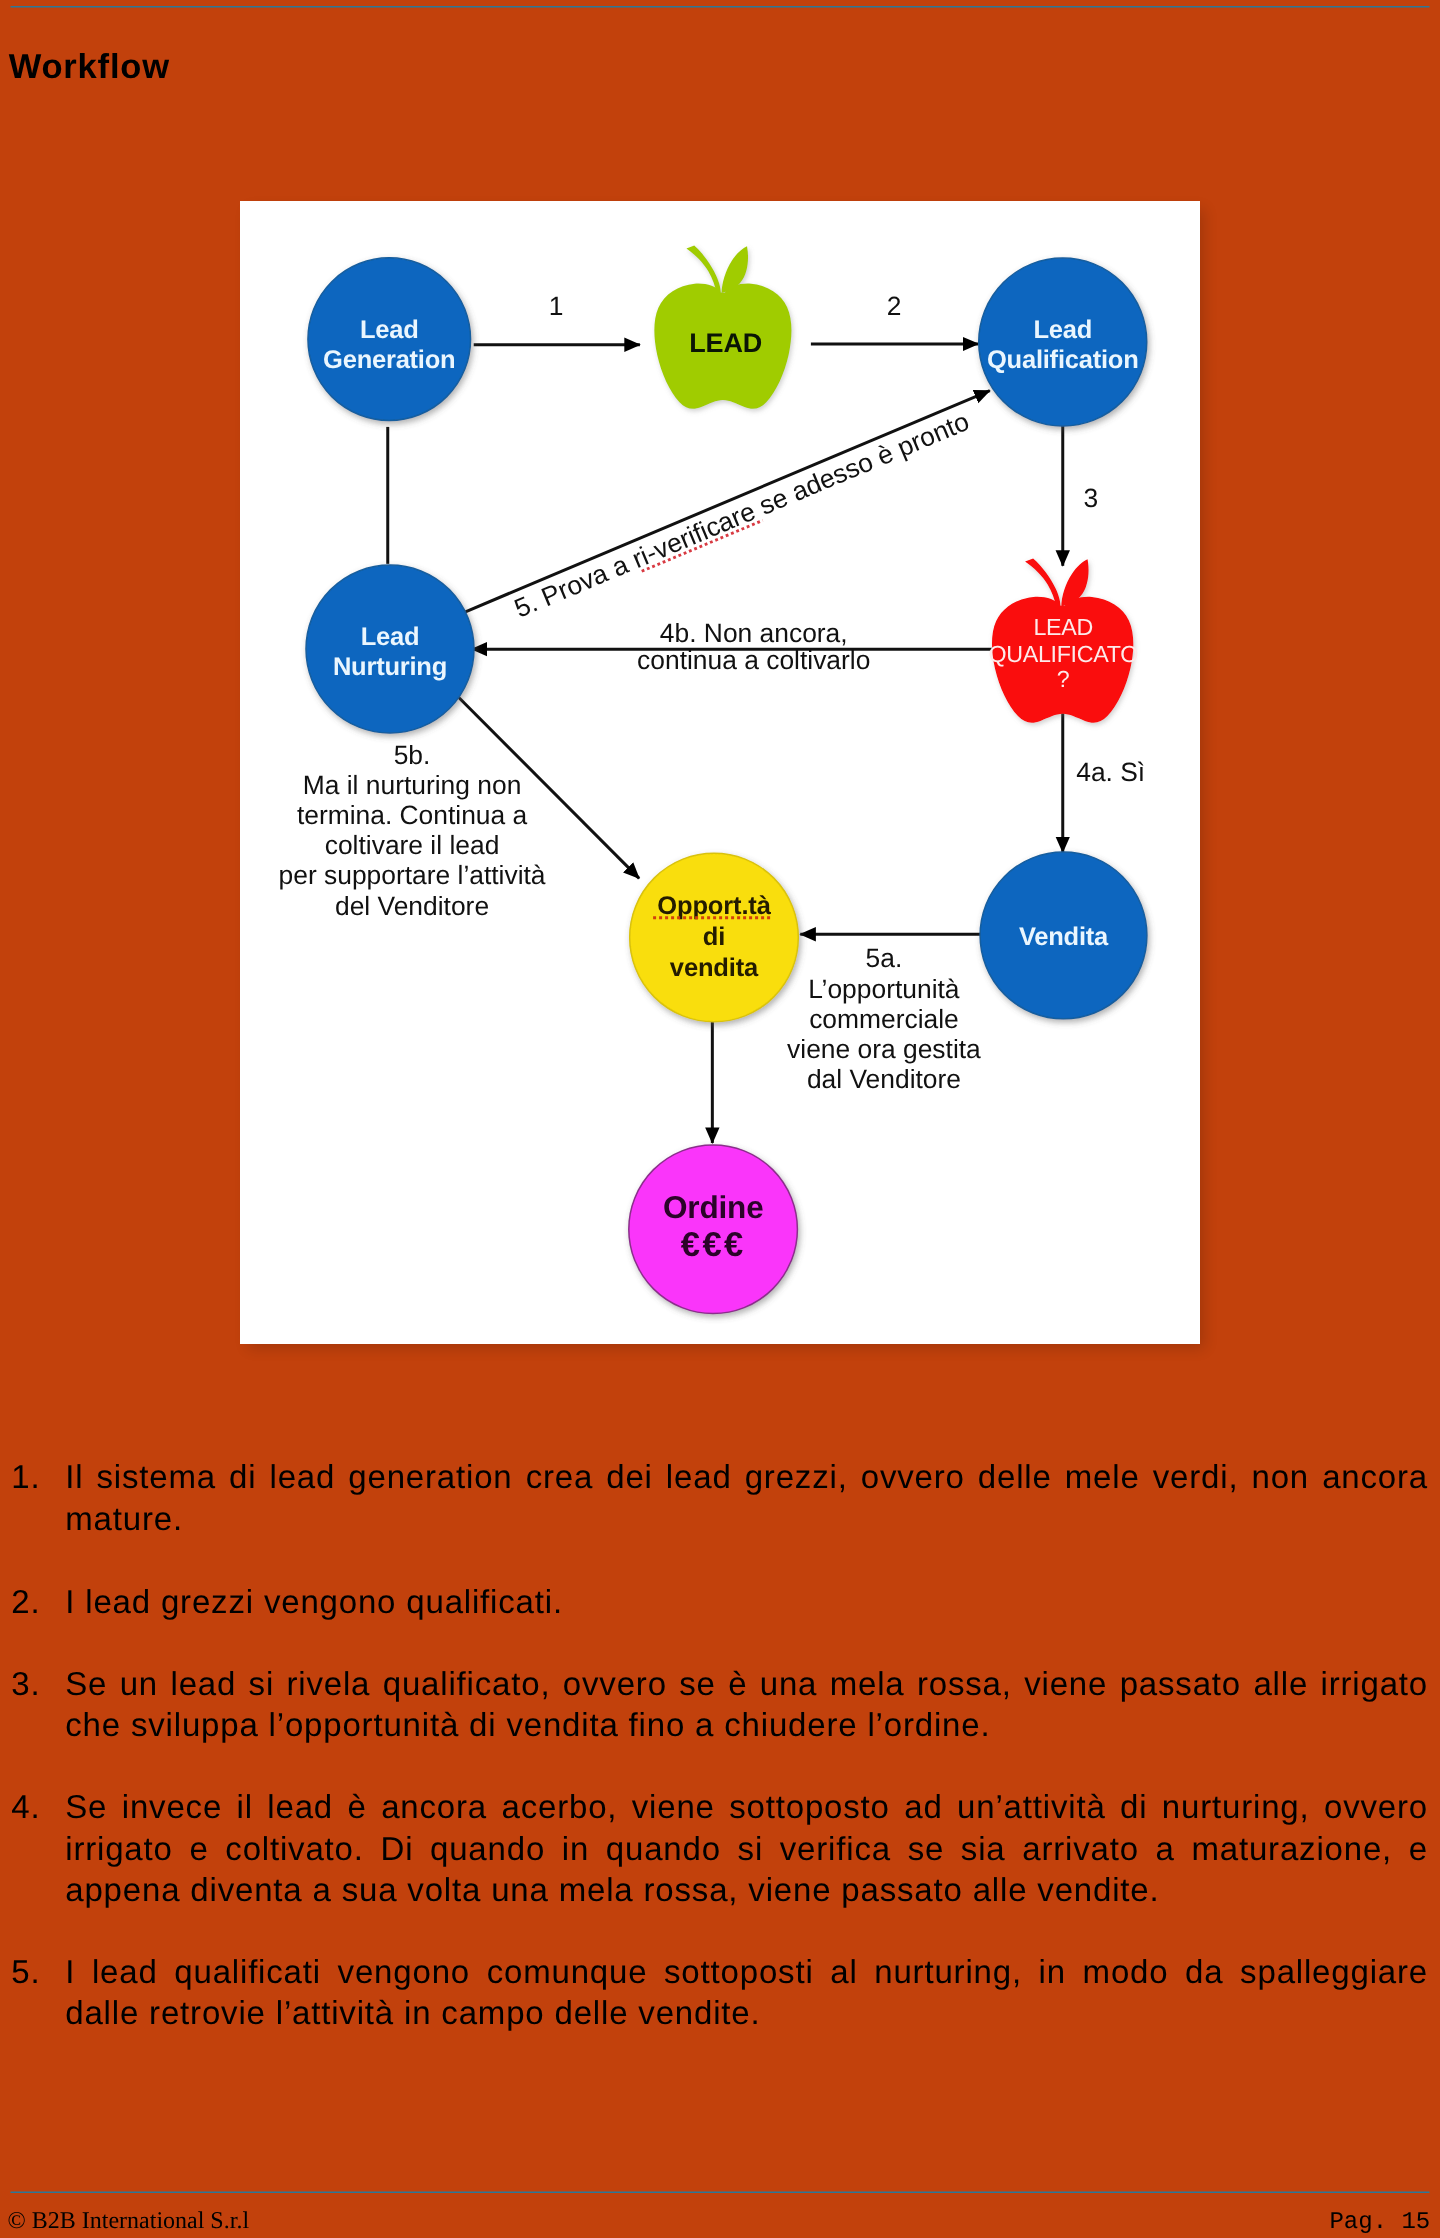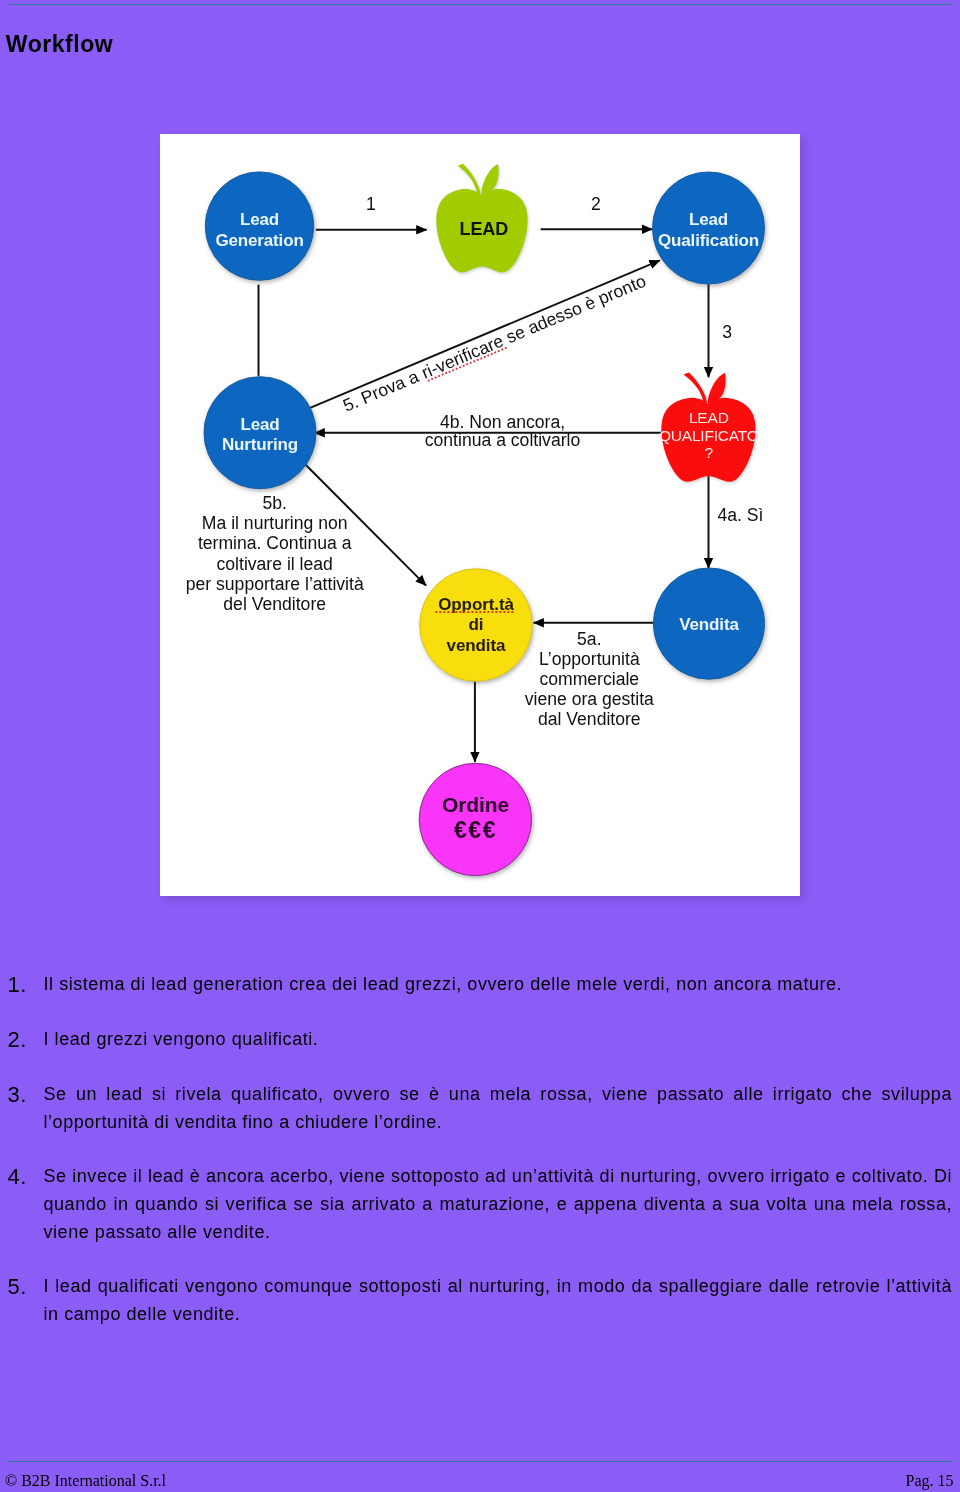--- a/index.html
+++ b/index.html
@@ -1,18 +1,18 @@
 <!DOCTYPE html>
 <html><head>
 <meta charset="utf-8">
 <title>Workflow</title>
 <style>
   html,body{margin:0;padding:0;background:#fff;}
   body{width:960px;height:1492px;font-family:"Liberation Sans",sans-serif;color:#000;overflow:hidden;}
-  .page{position:relative;width:960px;height:1492px;background:#8b5cf6;}
+  .page{position:relative;width:960px;height:1492px;background:#c2410c;}
 
   .rule{position:absolute;left:7px;width:946px;height:0;border-top:1.6px solid #2c7898;}
   .rule-top{top:4px;}
   .rule-bot{top:1461px;}
 
   .title{position:absolute;left:5.8px;top:29.6px;margin:0;font-size:23px;line-height:28px;
          font-weight:bold;letter-spacing:0.55px;white-space:nowrap;}
   .intro{position:absolute;left:5.9px;top:83.8px;font-size:23px;line-height:28px;
          letter-spacing:0.28px;white-space:nowrap;}
 
@@ -30,30 +30,30 @@
   .dsvg .mlab2{font-size:23px;letter-spacing:1.6px;}
   .dsvg .elab{font-size:17.6px;fill:#111;text-anchor:middle;letter-spacing:0px;}
   #apple path{fill:currentColor;}
   .apple-green{color:#a0cc06;}
   .apple-red{color:#fa0a0a;}
 
   
   .olist{position:absolute;left:0;top:971.4px;width:960px;margin:0;padding:0;list-style:none;}
   .li{position:relative;margin:0 0 27.2px 0;padding:0;height:auto;}
   .li .num{position:absolute;left:7.5px;top:0;font-size:22px;line-height:27.6px;letter-spacing:0.55px;}
-  .li .txt{display:block;margin-left:43.5px;font-size:18px;line-height:27.6px;letter-spacing:0.55px;
+  .li .txt{display:block;margin-left:43.5px;font-size:22px;line-height:27.6px;letter-spacing:0.55px;
            text-align:justify;width:908.5px;}
   .li .txt.nojust{text-align:left;}
 
   
   .footer{position:absolute;left:0;top:1472px;width:960px;height:24px;
           font-family:"Liberation Serif",serif;font-size:16px;line-height:18px;}
   .footer .f-l{position:absolute;left:5px;top:0;}
   .footer .f-c{position:absolute;left:0;top:0;width:960px;text-align:center;}
-  .footer .f-r{position:absolute;right:6.5px;top:0;}
+  .footer .f-r{position:absolute;right:6.5px;top:0;font-family:Liberation Mono, monospace;}
 </style>
 </head>
 <body>
 
 <div class="page">
 
   <div class="rule rule-top"></div>
 
   <h1 class="title">Workflow</h1>
 

